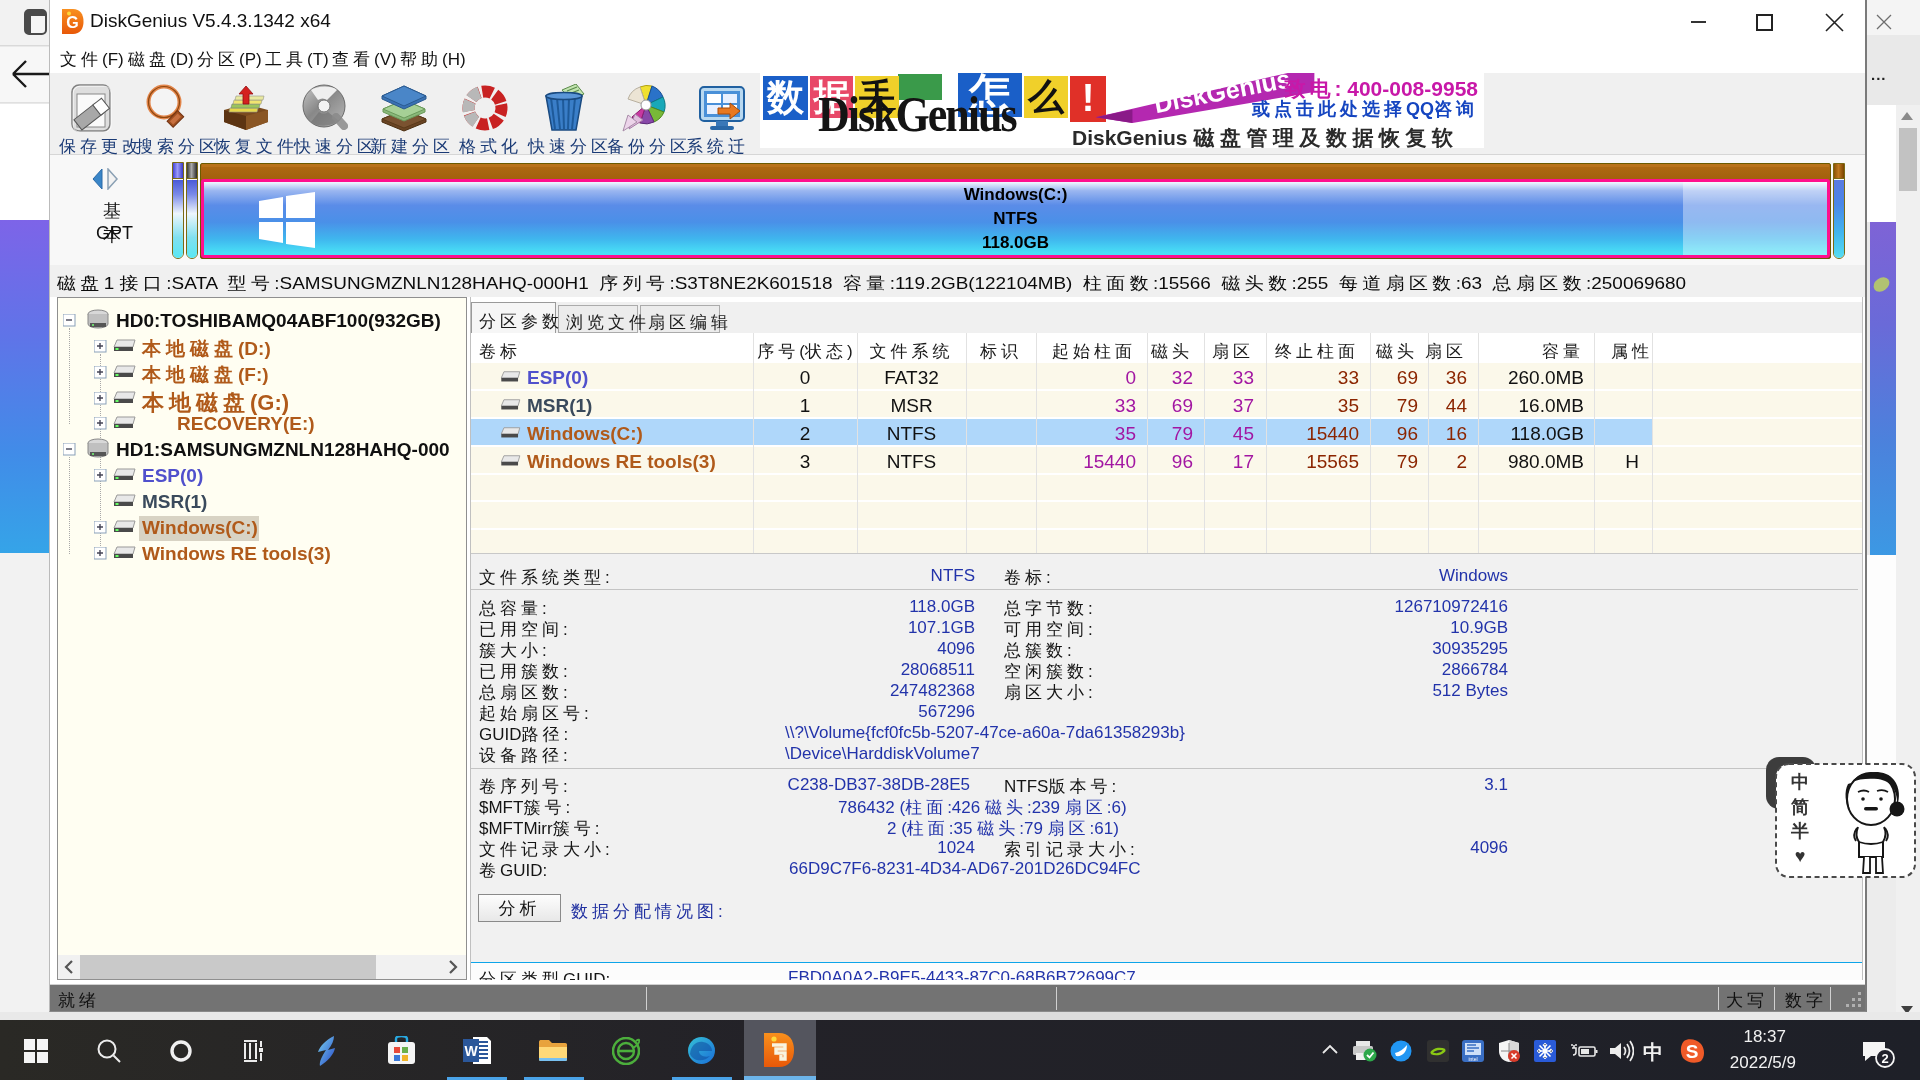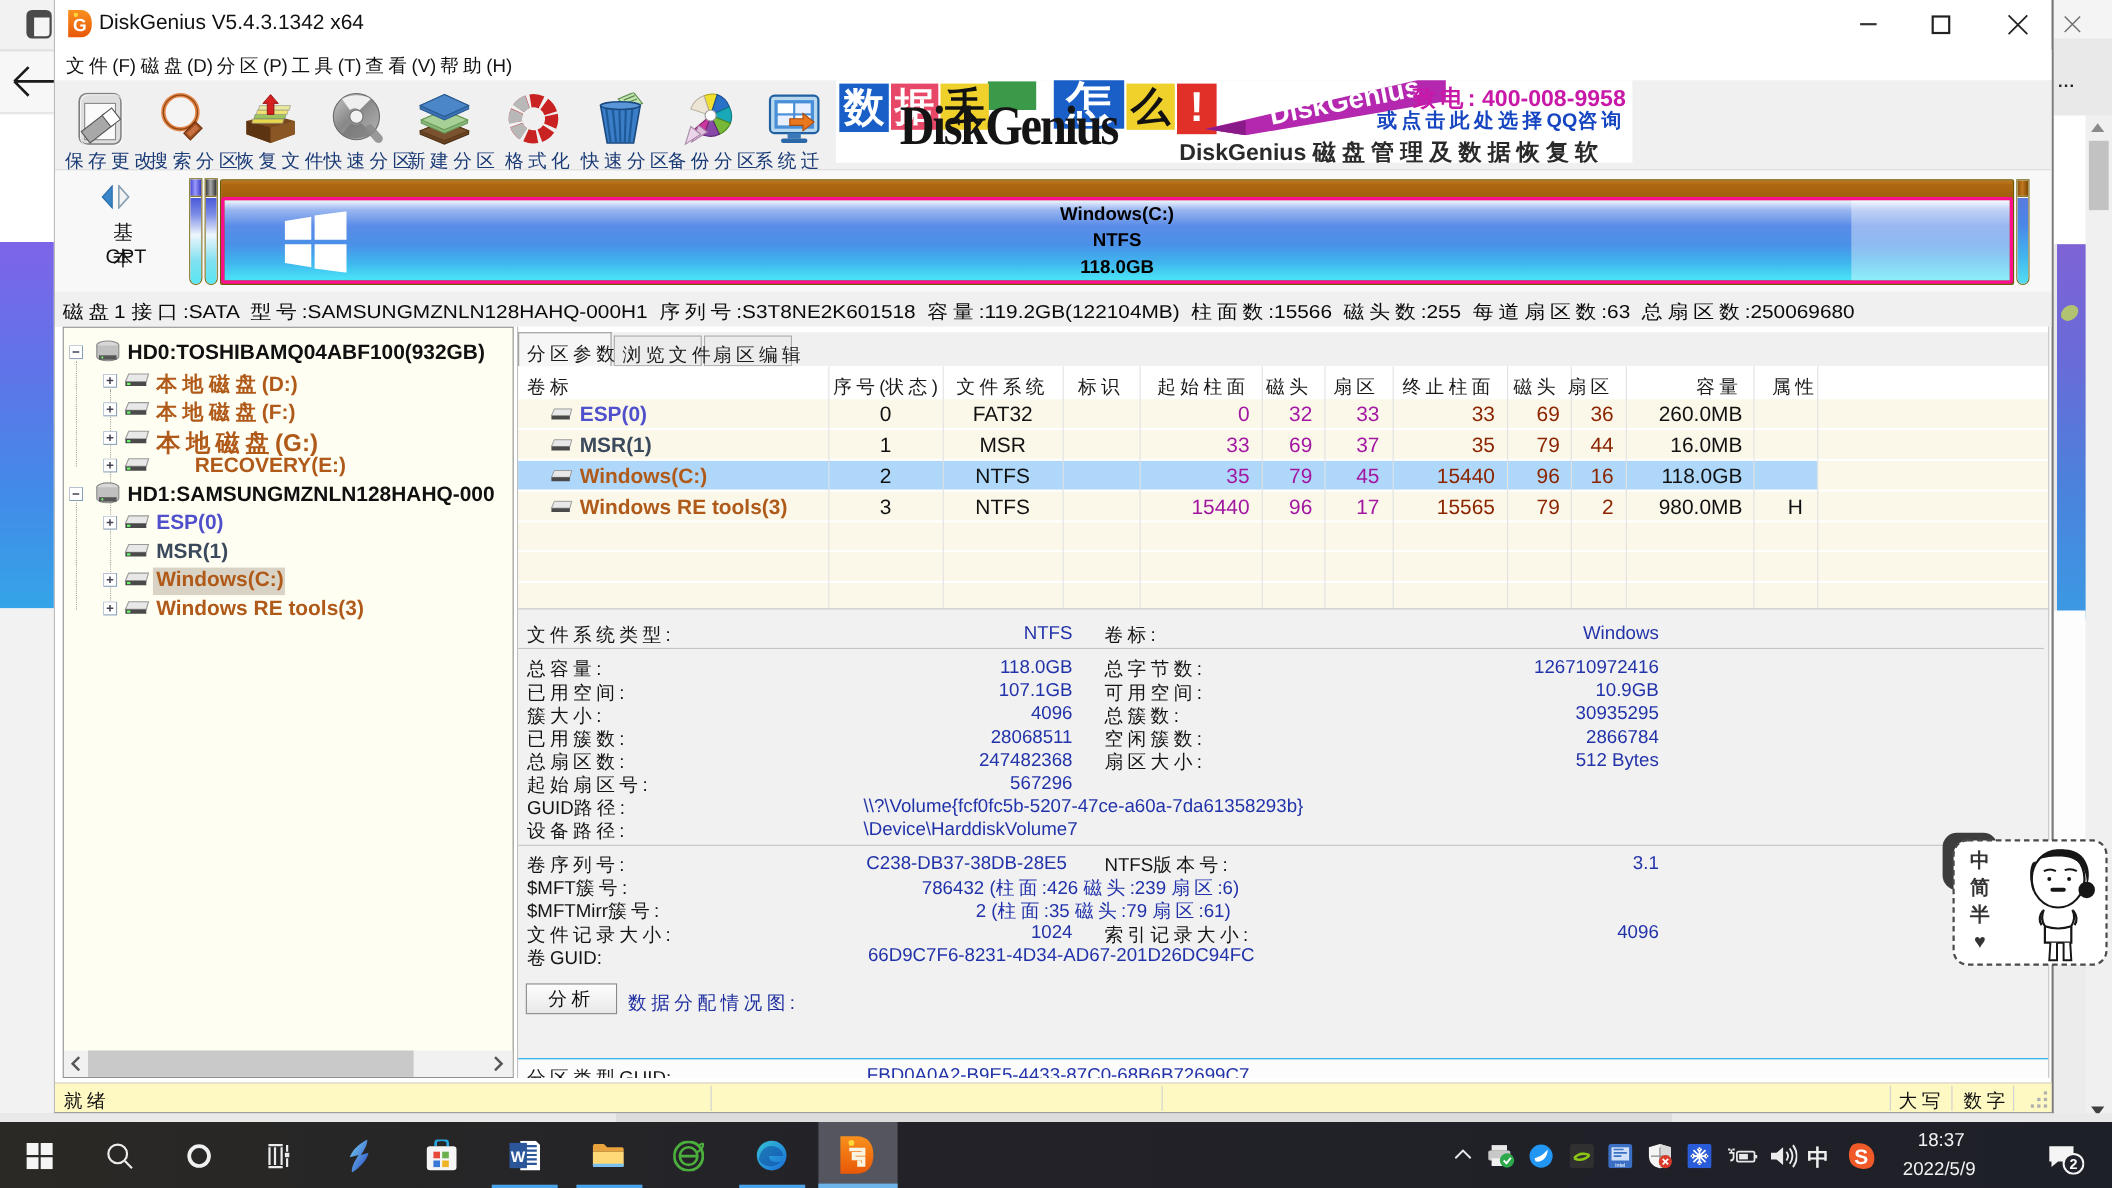--- a/index.html
+++ b/index.html
@@ -537,21 +537,21 @@
 
     <div class="abs" style="left:0;top:665px;width:1391px;height:18px;background:#fcfcfc;border-top:1px solid #0ea5e9;overflow:hidden;">
       <div class="lb" style="left:8px;top:5px;"><i class="z">分区类型</i>GUID:</div>
       <div class="vl" style="left:317px;top:5px;">FBD0A0A2-B9E5-4433-87C0-68B6B72699C7</div>
     </div>
   </div>
 
   <div class="abs" style="left:420px;top:297px;width:1px;height:683px;background:#c0c0c0;"></div>
   <div class="abs" style="left:1812px;top:297px;width:1px;height:683px;background:#c0c0c0;"></div>
 
-  <div class="abs" style="left:0;top:984px;width:100%;height:27px;background:#fef9c3;border-top:1px solid #d0d0d0;font-size:17px;color:#111;">
+  <div class="abs" style="left:0;top:984px;width:100%;height:27px;background:#737373;border-top:1px solid #d0d0d0;font-size:17px;color:#111;">
     <span class="abs" style="left:8px;top:4px;"><i class="z">就绪</i></span>
     <div class="abs" style="left:596px;top:2px;width:1px;height:23px;background:#d0d0d0;"></div>
     <div class="abs" style="left:1006px;top:2px;width:1px;height:23px;background:#d0d0d0;"></div>
     <div class="abs" style="left:1668px;top:2px;width:1px;height:23px;background:#d0d0d0;"></div>
     <span class="abs" style="left:1676px;top:4px;"><i class="z">大写</i></span>
     <div class="abs" style="left:1724px;top:2px;width:1px;height:23px;background:#d0d0d0;"></div>
     <span class="abs" style="left:1735px;top:4px;"><i class="z">数字</i></span>
     <div class="abs" style="left:1780px;top:2px;width:1px;height:23px;background:#d0d0d0;"></div>
     <svg class="abs" style="left:1796px;top:7px" width="16" height="16" viewBox="0 0 16 16">
         <g fill="#b0b0b0">

